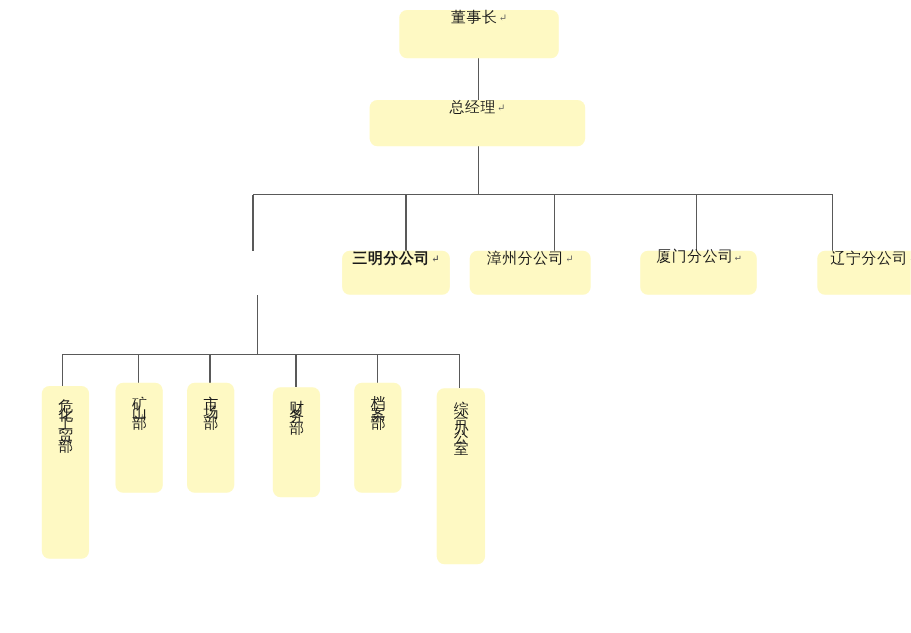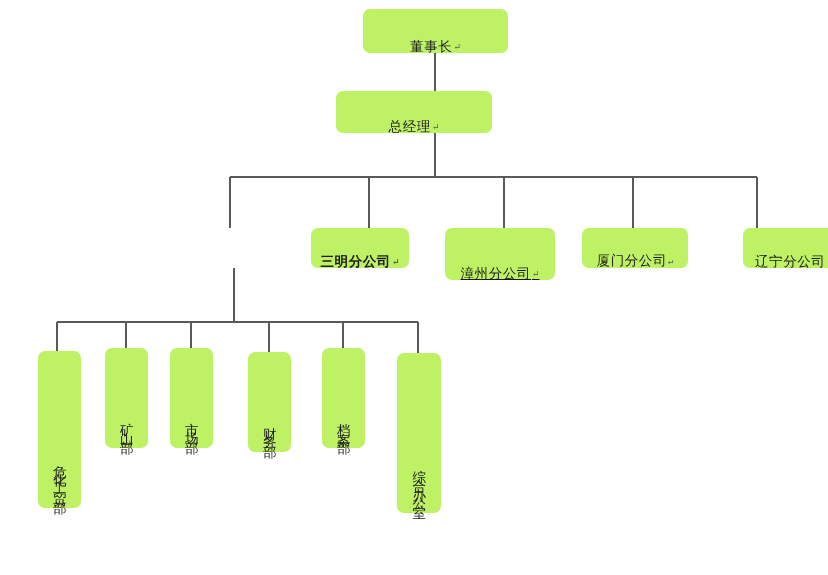--- a/index.html
+++ b/index.html
@@ -21,25 +21,25 @@
   #connector-layer {
     position: absolute;
     left: 0;
     top: 0;
     width: 828px;
     height: 575px;
     pointer-events: none;
   }
   .node {
     position: absolute;
-    background: #bef264;
+    background: #fef9c3;
     border-radius: 7px;
     box-sizing: border-box;
     display: flex;
-    align-items: flex-end;
+    align-items: flex-start;
     justify-content: center;
     color: #1a1a1a;
     z-index: 2;
   }
   .node-label {
     font-size: 13.5px;
     letter-spacing: 0.6px;
     white-space: nowrap;
     line-height: 1;
   }
@@ -96,32 +96,32 @@
       <line x1="418" y1="322" x2="418" y2="353"></line>
     </g>
   </svg>
 
   <div class="node" style="left:363px; top:9px; width:145px; height:44px;">
     <span class="node-label">
       <span>董事长</span><span class="pilcrow">↵</span>
     </span>
   </div>
 
-  <div class="node" style="left:336px; top:91px; width:156px; height:42px;">
+  <div class="node" style="left:336px; top:91px; width:196px; height:42px;">
     <span class="node-label">
       <span>总经理</span><span class="pilcrow">↵</span>
     </span>
   </div>
 
   <div class="node" style="left:311px; top:228px; width:98px; height:40px;font-weight:bold;">
     <span class="node-label">
       <span>三明分公司</span><span class="pilcrow">↵</span>
     </span>
   </div>
-  <div class="node" style="left:445px; top:228px; width:110px; height:52px;text-decoration:underline;">
+  <div class="node" style="left:427px; top:228px; width:110px; height:40px;">
     <span class="node-label">
       <span>漳州分公司</span><span class="pilcrow">↵</span>
     </span>
   </div>
   <div class="node" style="left:582px; top:228px; width:106px; height:40px;font-family:Liberation Mono, monospace;">
     <span class="node-label">
       <span>厦门分公司</span><span class="pilcrow">↵</span>
     </span>
   </div>
   <div class="node" style="left:707px; top:228px; width:103px; height:40px;margin-left:36px;">

